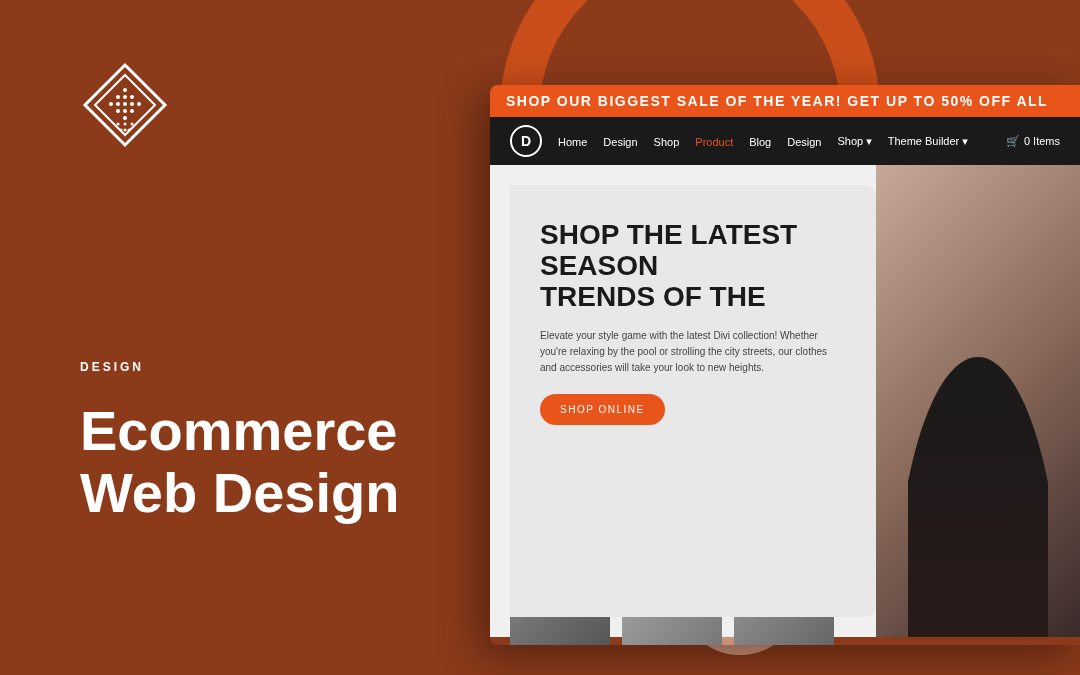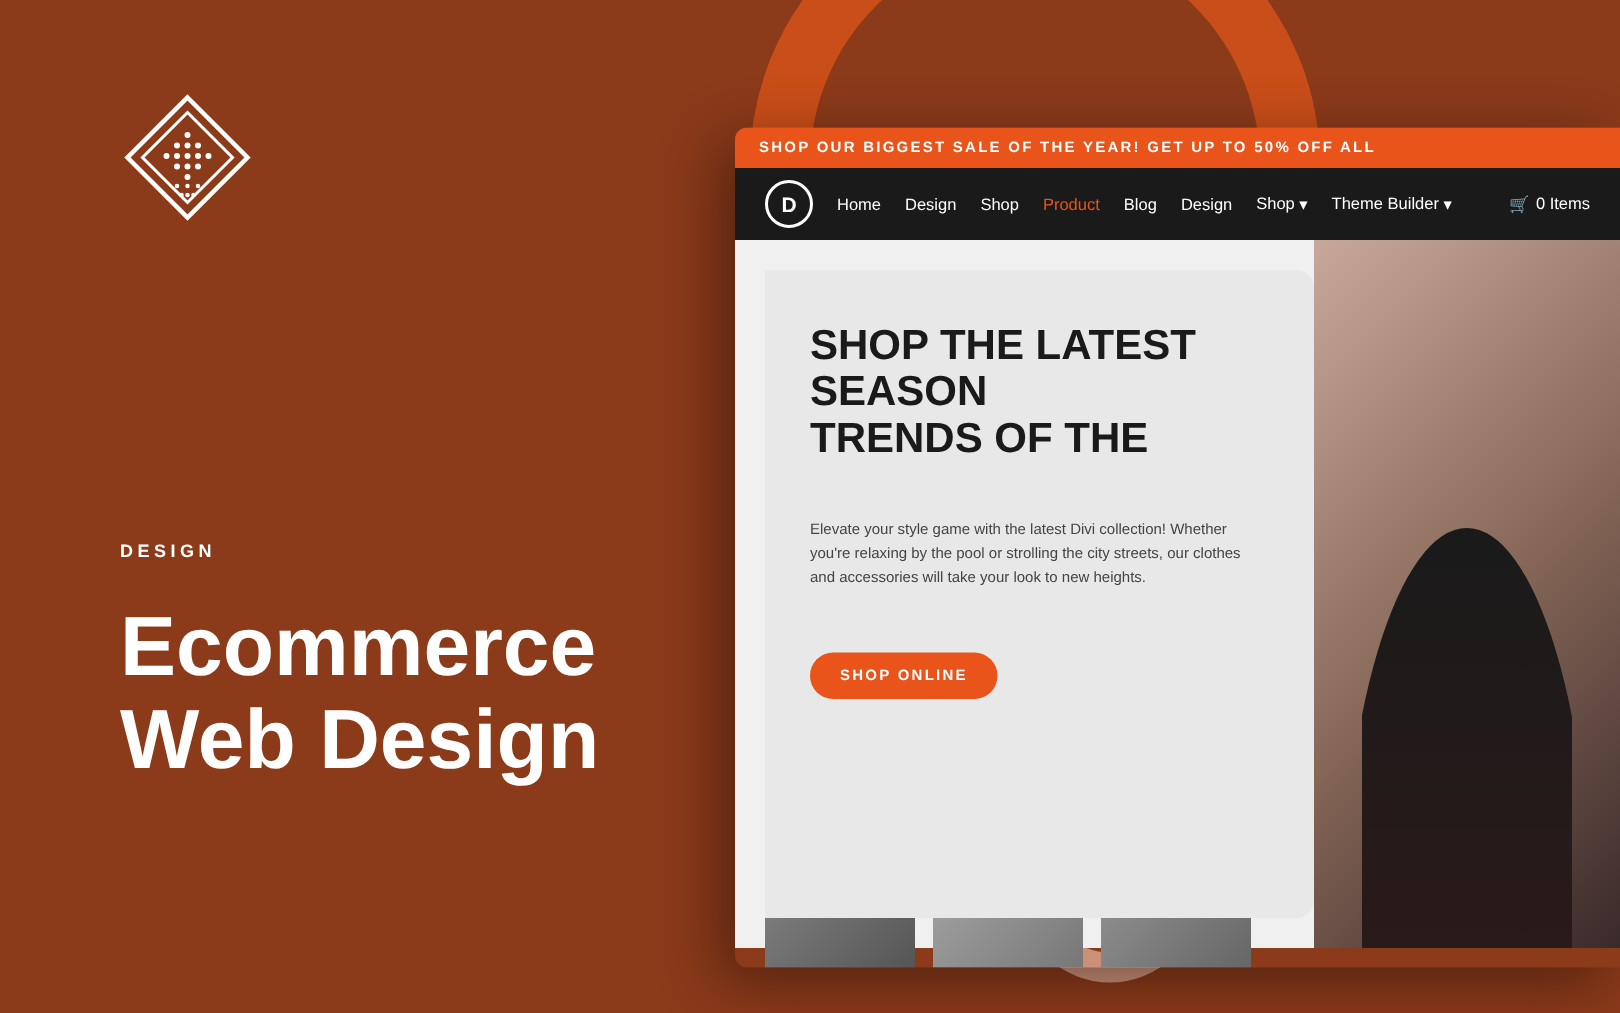--- a/index.html
+++ b/index.html
@@ -89,21 +89,21 @@
       height: 560px;
       border-radius: 8px 0 0 8px;
       overflow: hidden;
       box-shadow: -10px 10px 40px rgba(0,0,0,0.4);
     }
 
     
     .announcement-bar {
       background-color: #E8541A;
       color: #ffffff;
-      font-size: 10px;
+      font-size: 14px;
       font-weight: 700;
       letter-spacing: 1.5px;
       padding: 8px 16px;
       text-transform: uppercase;
       white-space: nowrap;
       overflow: hidden;
     }
 
     
     .nav-bar {
@@ -174,21 +174,20 @@
       background-color: #e8e8e8;
       width: 62%;
       padding: 35px 30px;
       display: flex;
       flex-direction: column;
       justify-content: flex-start;
       border-radius: 0 12px 12px 0;
       margin: 20px 0 20px 20px;
       position: relative;
       z-index: 2;
-      gap: 23px;
     }
 
     .hero-title {
       font-size: 28px;
       font-weight: 900;
       line-height: 1.1;
       color: #1a1a1a;
       text-transform: uppercase;
       margin-bottom: 16px;
       font-family: Impact, 'Arial Black', sans-serif;
@@ -200,21 +199,21 @@
       line-height: 1.6;
       margin-bottom: 18px;
     }
 
     .shop-btn {
       background-color: #E8541A;
       color: #ffffff;
       border: none;
       padding: 10px 20px;
       font-size: 10px;
-      font-weight: 700;
+      font-weight: 400;
       letter-spacing: 1.5px;
       text-transform: uppercase;
       border-radius: 20px;
       cursor: pointer;
       align-self: flex-start;
     }
 
     
     .hero-image-side {
       flex: 1;

